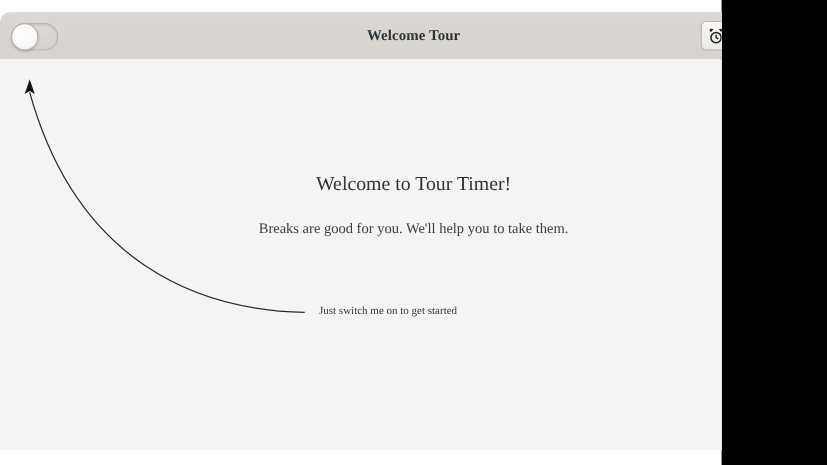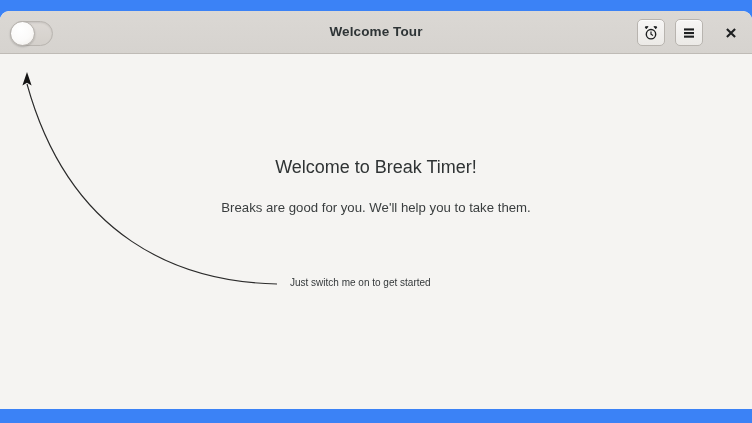--- a/index.html
+++ b/index.html
@@ -2,25 +2,25 @@
 <html><head>
 <meta charset="utf-8">
 <style>
   html, body {
     margin: 0;
     padding: 0;
     background: #000000;
   }
   #screen {
     position: relative;
-    width: 752px;
+    width: 656px;
     height: 423px;
-    background: #3b82f6;
+    background: #ffffff;
     overflow: hidden;
-    font-family: Liberation Sans, sans-serif;
+    font-family: Liberation Serif, serif;
   }
   
   #window {
     position: absolute;
     left: 0;
     top: 11px;
     width: 752px;
     height: 398px;
     background: #f5f4f2;
     border-top-left-radius: 9px;
@@ -199,19 +199,19 @@
       </div>
     </div>
 
     <div id="content">
 
       <svg id="arrow-layer" viewBox="0 0 752 355">
         <path d="M277 230 C 180 228, 70 185, 27 30" fill="none" stroke="#2b2b2b" stroke-width="1.15"></path>
         <path d="M27 18 L31.6 31.5 L27 28.8 L22.4 31.5 Z" fill="#141414"></path>
       </svg>
 
-      <div id="welcome-heading">Welcome to Break Timer!</div>
+      <div id="welcome-heading">Welcome to Tour Timer!</div>
       <div id="welcome-sub">Breaks are good for you. We'll help you to take them.</div>
       <div id="annotation-label">Just switch me on to get started</div>
     </div>
 
   </div>
 </div>
 
 </body></html>

